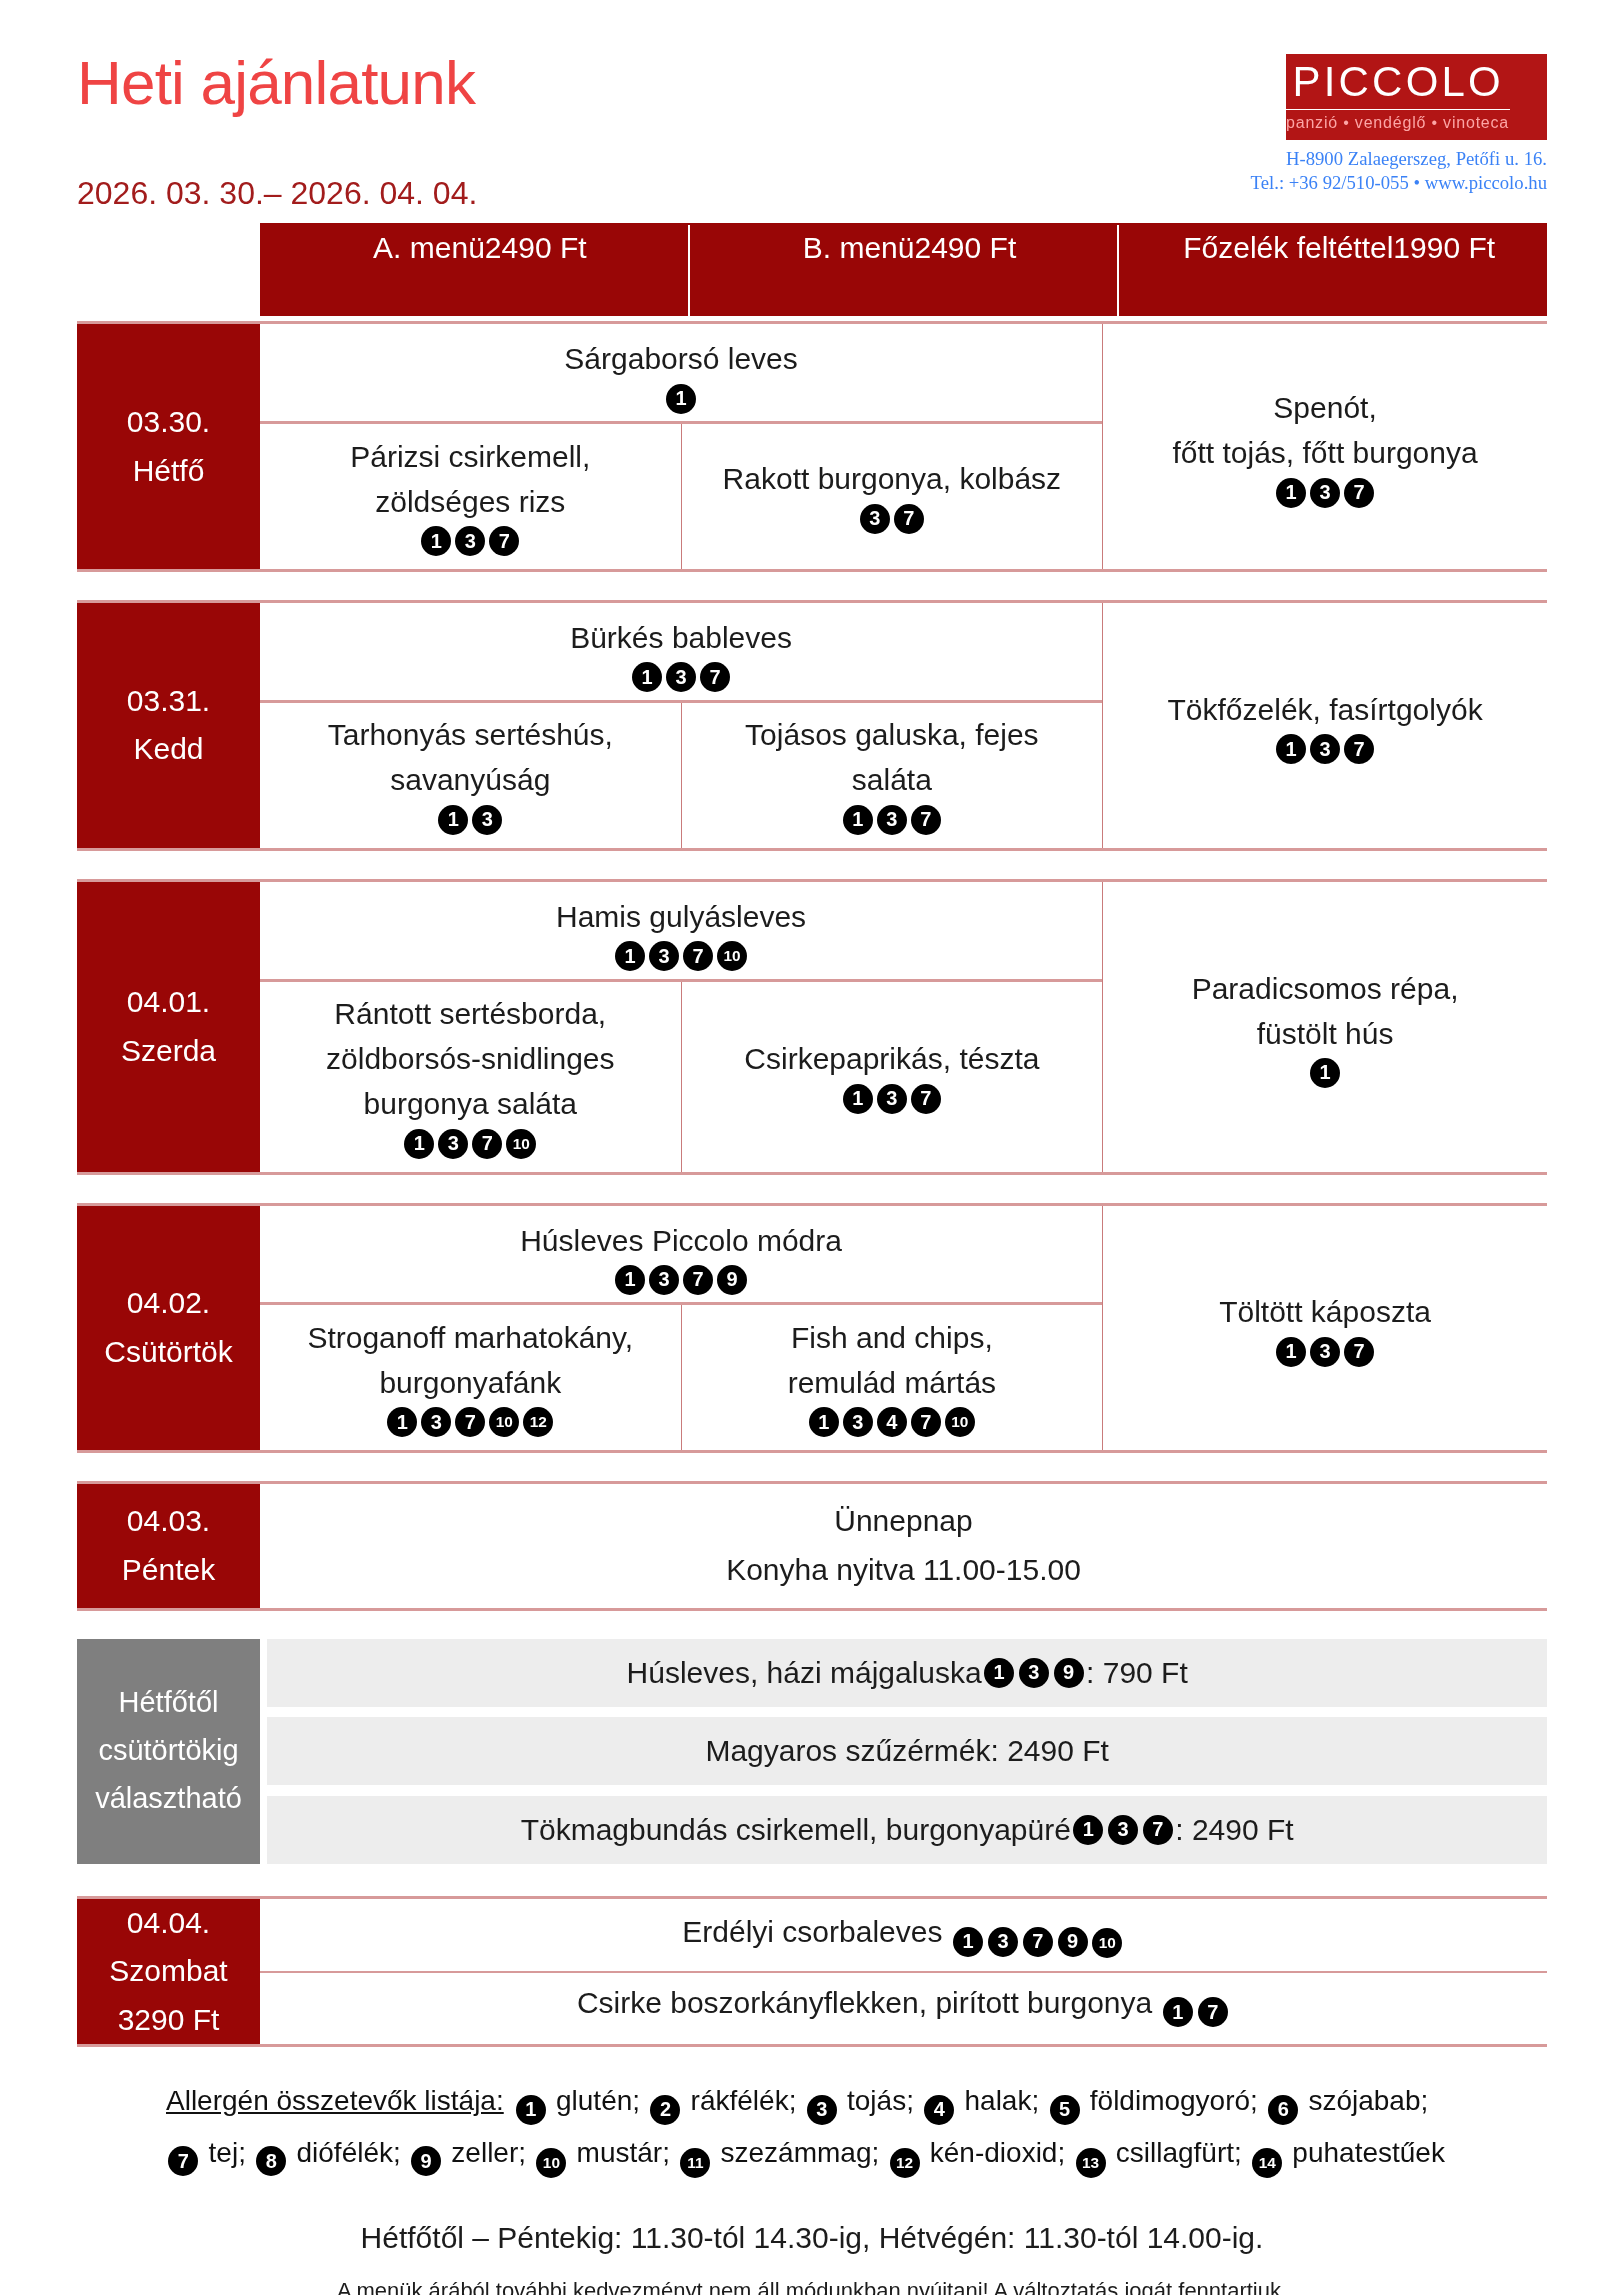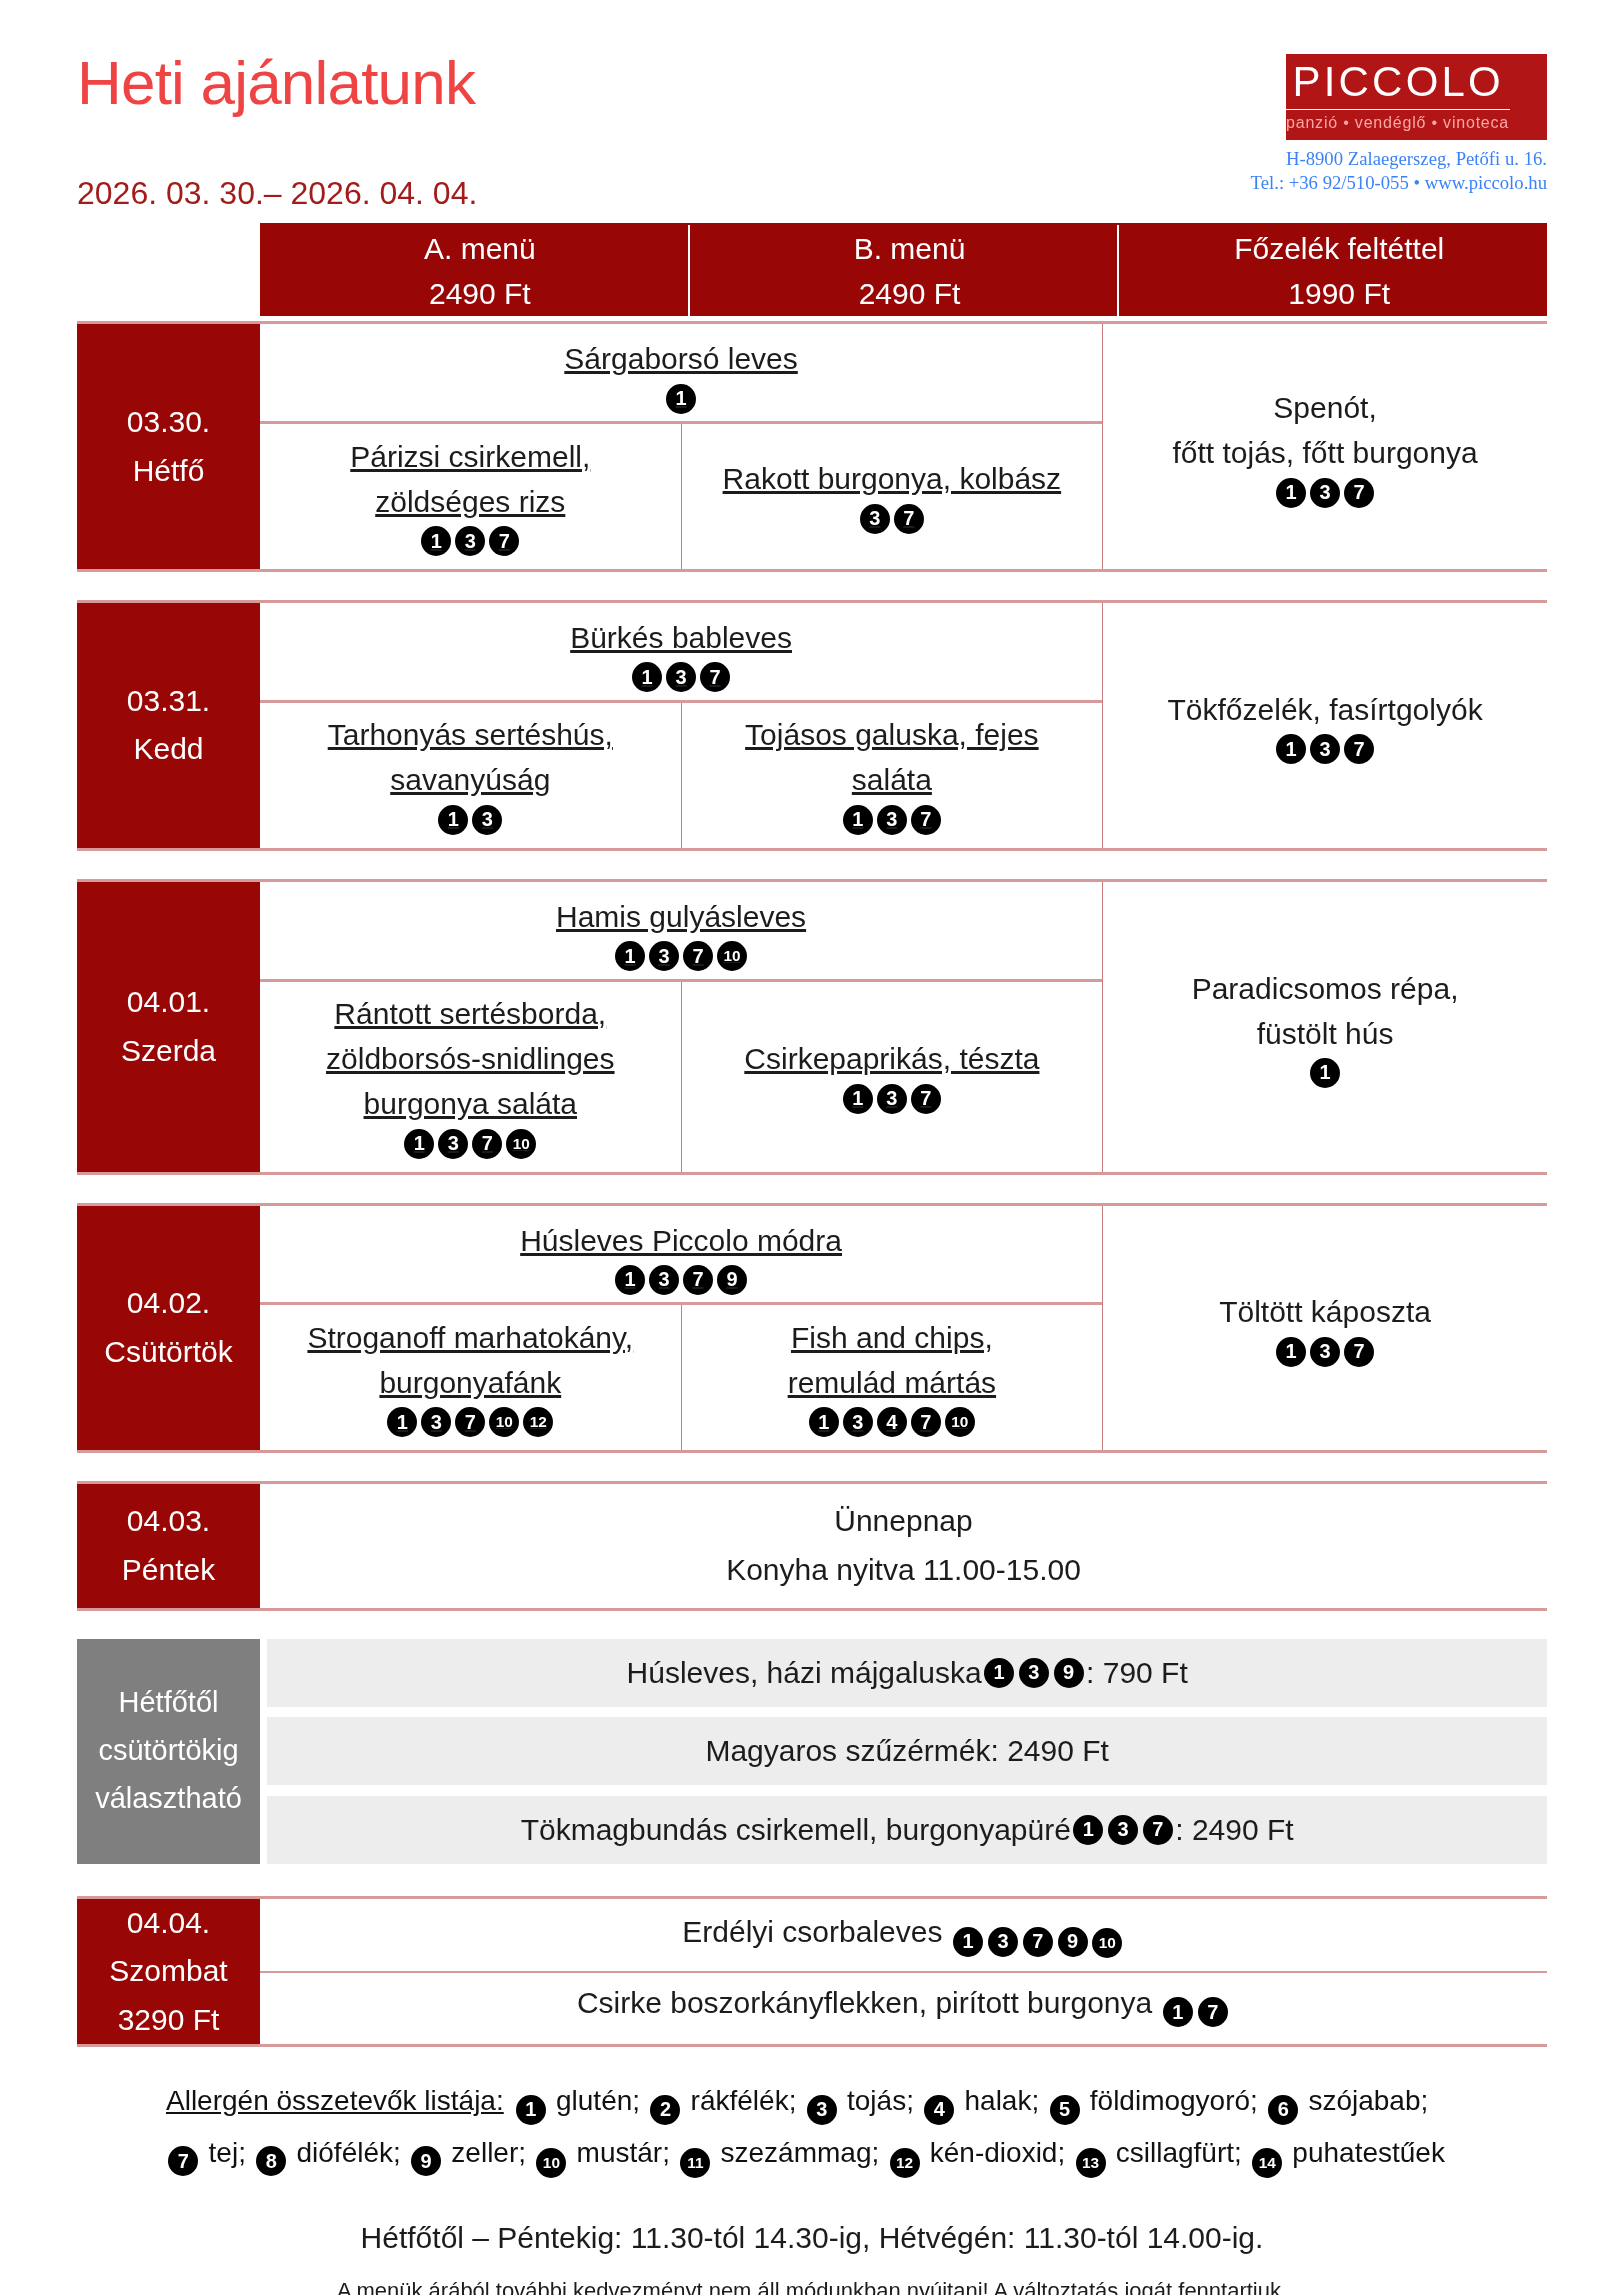--- a/index.html
+++ b/index.html
@@ -17,29 +17,29 @@
   .logo-box { width:261px; height:86px; background:#B21515; margin-left:auto;
     display:flex; flex-direction:column; align-items:flex-start; justify-content:center; }
   .logo-name { color:#fff; font-size:42px; letter-spacing:3.2px; font-weight:400; line-height:1;
     border-bottom:1.6px solid #fff; padding:0 6.5px 5.7px; }
   .logo-tagline { color:#fca5a5; font-size:16px; letter-spacing:0.8px; margin-top:4px; }
   .logo-addr { font-size:18.7px; color:#3b82f6; margin-top:7.3px; line-height:1.3;font-family:Liberation Serif, serif; }
   
   .menu { padding:0 77px; margin-top:11.4px; }
   .header-row { display:flex; margin-left:183px; height:93px; border-top:2.4px solid #990606; }
   .hcell { flex:1; background:#990606; color:#fff; text-align:center;
-    display:flex; flex-direction:column; justify-content:center; font-size:30px; line-height:1.5;padding-left:12px; }
+    display:flex; flex-direction:row; justify-content:center; font-size:30px; line-height:1.5;padding-left:12px; }
   .hcell + .hcell { border-left:2.4px solid #fff; }
   .day-row { display:flex; border-top:3.2px solid #D79A9A; border-bottom:3.2px solid #D79A9A;
     margin-top:4.9px; margin-bottom:28px; }
   .day-cell { width:183px; background:#990606; color:#fff; flex-shrink:0;
     display:flex; flex-direction:column; justify-content:center; text-align:center;
     font-size:30px; line-height:1.62; }
   .row-main { flex:1; display:flex; min-width:0; }
-  .left-part { flex:2; border-right:1.6px solid #C97B7B; display:flex; flex-direction:column;text-decoration:underline; }
+  .left-part { flex:2; border-right:1.6px solid #C97B7B; display:flex; flex-direction:column; }
   .soup-cell { border-bottom:3.2px solid #D79A9A; text-align:center; padding:12px 8px 7.3px; }
   .mains { display:flex; flex:1; }
   .m-cell { flex:1; display:flex; flex-direction:column; justify-content:center; align-items:center;
     text-align:center; padding:9.7px 19.5px 13px; }
   .m-cell.a-cell { border-right:1.6px solid #C97B7B; }
   .f-cell { flex:1; display:flex; flex-direction:column; justify-content:center; align-items:center;
     text-align:center; padding:8px 11.4px; }
   .dish-name { font-size:30px; color:#1c1c1c; line-height:1.5; white-space:pre-line; }
   .alg-row { margin-top:2.4px; display:flex; justify-content:center; gap:4px; }
   .alg { display:inline-flex; width:30px; height:30px; border-radius:50%; background:#000; color:#fff;

